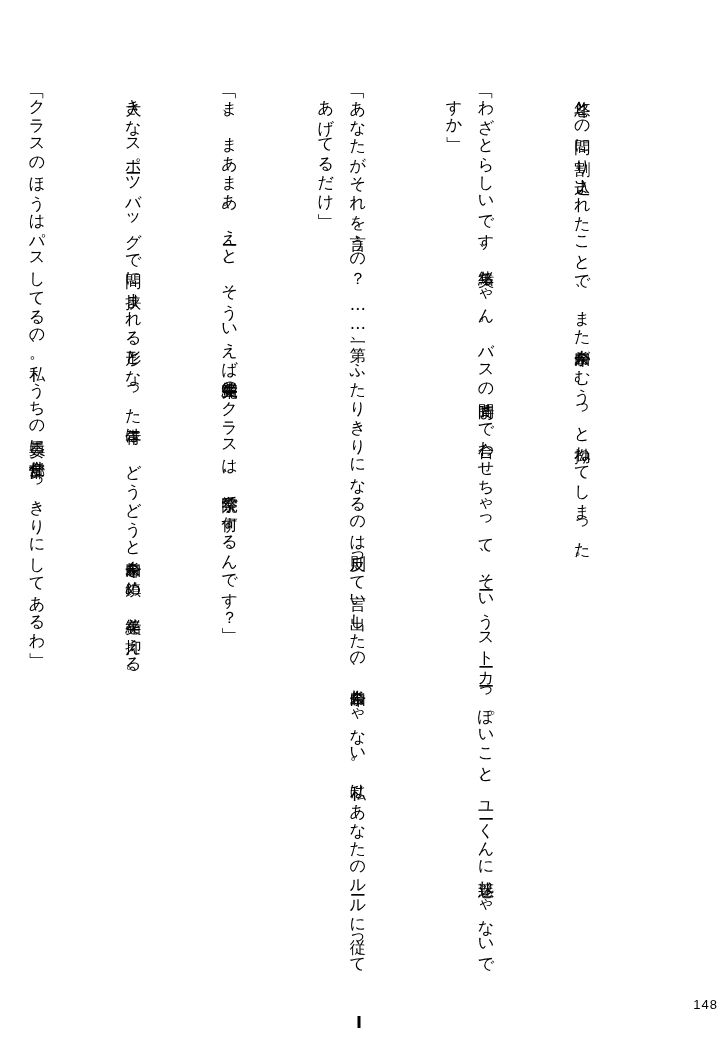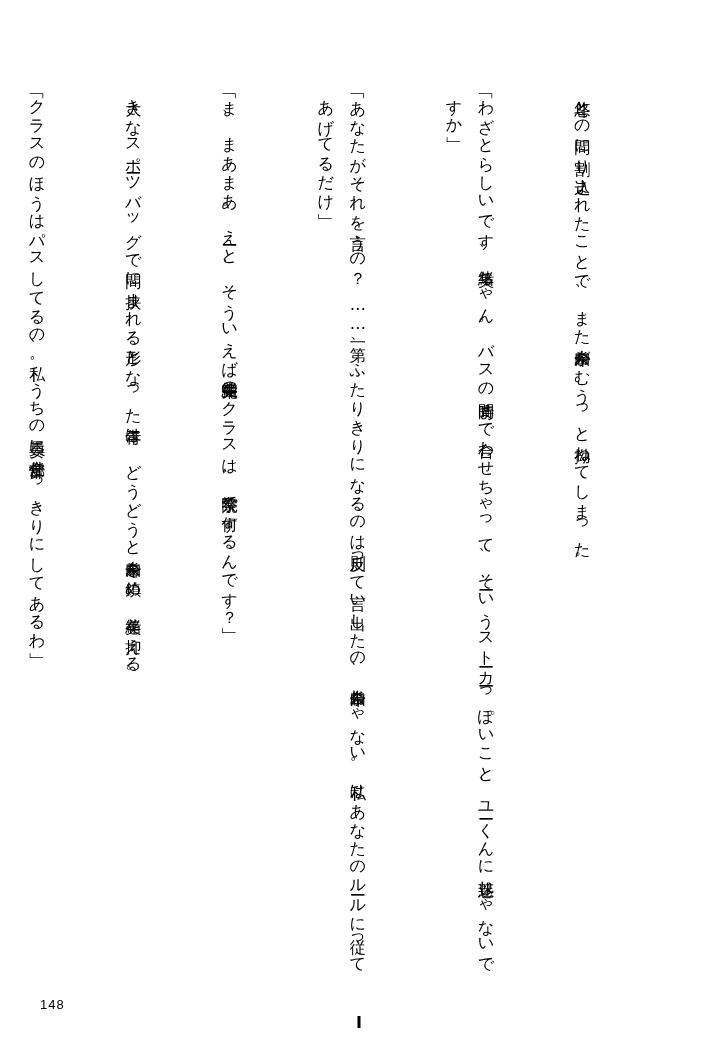--- a/index.html
+++ b/index.html
@@ -41,25 +41,24 @@
   .para {
     margin: 0;
     padding: 0;
     display: block;
   }
   .page-number {
     position: absolute;
     bottom: 38px;
     left: 0;
     right: 0;
-    text-align: left;
+    text-align: right;
     font-size: 13px;
     font-family: "Liberation Sans", sans-serif;
     letter-spacing: 1px;
-    padding-left: 40px;
   }
   .page-mark {
     position: absolute;
     bottom: 22px;
     left: 50%;
     transform: translateX(-50%);
     width: 3px;
     height: 12px;
     background: #000000;
   }

